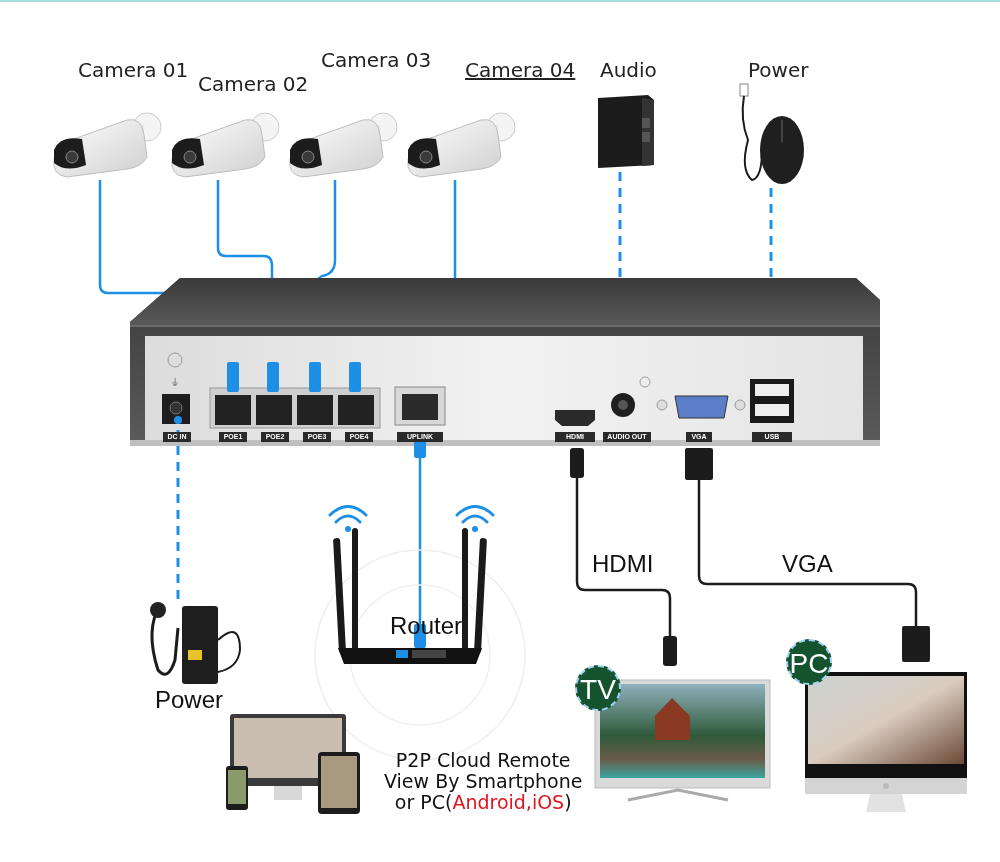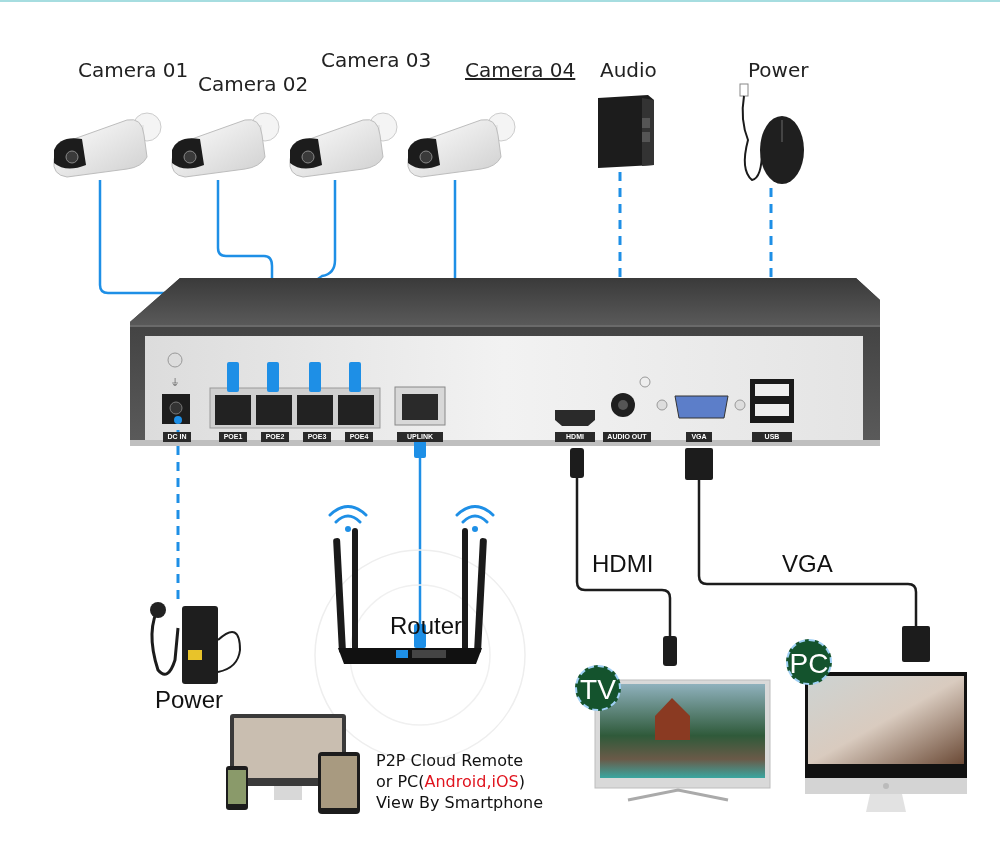--- a/index.html
+++ b/index.html
@@ -2,21 +2,21 @@
 <html><head>
 <meta charset="utf-8">
 <style>
   html, body { margin:0; padding:0; background:#ffffff; }
   body { width:1000px; height:862px; position:relative; overflow:hidden; font-family:"DejaVu Sans", sans-serif; }
   .topline { position:absolute; left:0; top:0; width:1000px; height:2px; background:#a6dde0; }
   .lbl { position:absolute; font-family:"DejaVu Sans", sans-serif; font-size:20px; color:#222; white-space:nowrap; }
   .lbl-lg { position:absolute; font-family:"Liberation Sans", sans-serif; font-size:24px; color:#111; white-space:nowrap; }
   .port-tag { position:absolute; background:#2a2a2a; color:#fff; font-family:"Liberation Sans", sans-serif; font-weight:bold; font-size:7px; text-align:center; line-height:10px; height:10px; }
   .badge { position:absolute; width:46px; height:46px; border-radius:50%; background:#14532d; color:#fff; font-family:"Liberation Sans", sans-serif; font-size:28px; text-align:center; line-height:46px; border:2px dashed #9fd0f5; box-sizing:border-box; }
-  .p2p { position:absolute; left:376px; top:750px; font-family:"DejaVu Sans", sans-serif; font-size:16px; line-height:21px; color:#111; text-align:left; }
+  .p2p { position:absolute; left:384px; top:750px; font-family:"DejaVu Sans", sans-serif; font-size:19px; line-height:21px; color:#111; text-align:center; }
   .red { color:#e0141e; }
   svg { position:absolute; left:0; top:0; }
 </style>
 </head>
 <body>
 
 <div class="topline"></div>
 
 <div class="lbl" style="left:78px;top:58px;">Camera 01</div>
 <div class="lbl" style="left:198px;top:72px;">Camera 02</div>
@@ -235,15 +235,15 @@
 <div class="lbl-lg" style="left:390px;top:612px;">Router</div>
 <div class="lbl-lg" style="left:155px;top:686px;text-align:right;">Power</div>
 <div class="lbl-lg" style="left:592px;top:550px;">HDMI</div>
 <div class="lbl-lg" style="left:782px;top:550px;">VGA</div>
 
 <div class="badge" style="left:575px;top:665px;">TV</div>
 <div class="badge" style="left:786px;top:639px;">PC</div>
 
 <div class="p2p">
   <div>P2P Cloud Remote</div>
+  <div>View By Smartphone</div>
   <div><span>or PC(</span><span class="red">Android,iOS</span><span>)</span></div>
-  <div>View By Smartphone</div>
 </div>
 
 </body></html>

